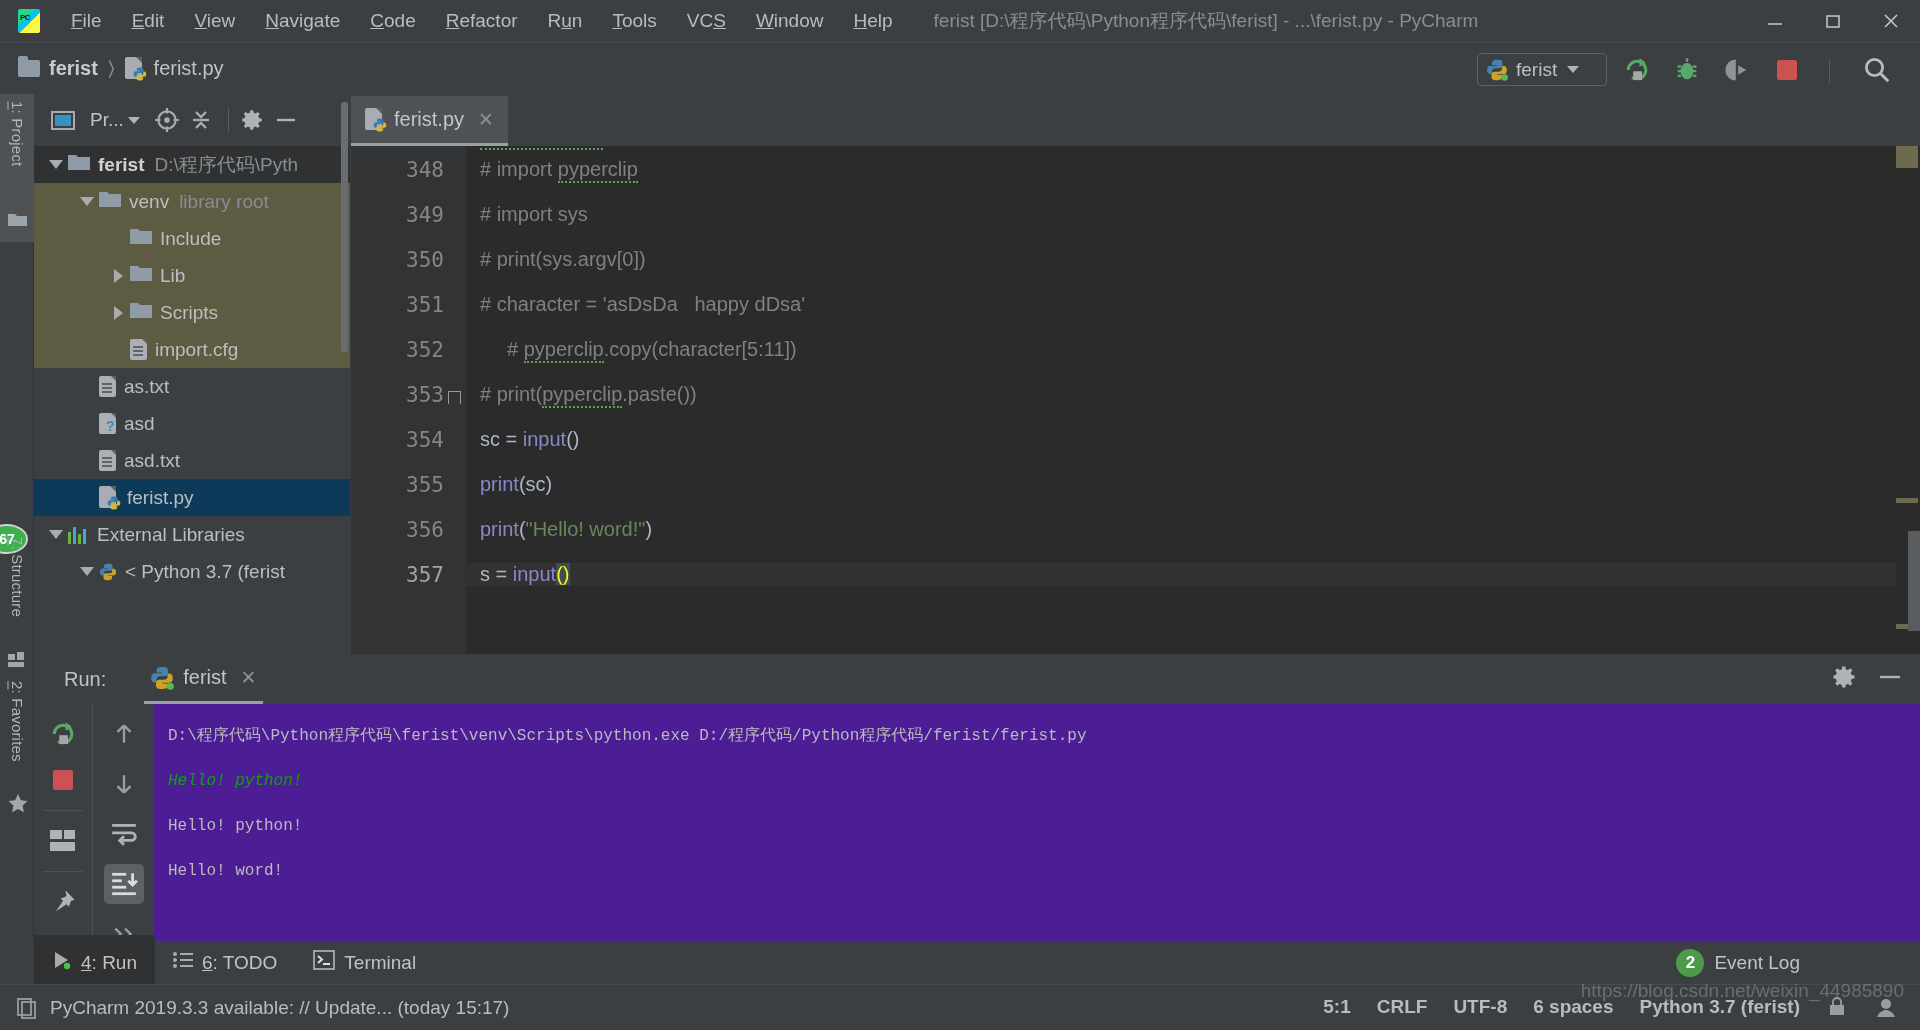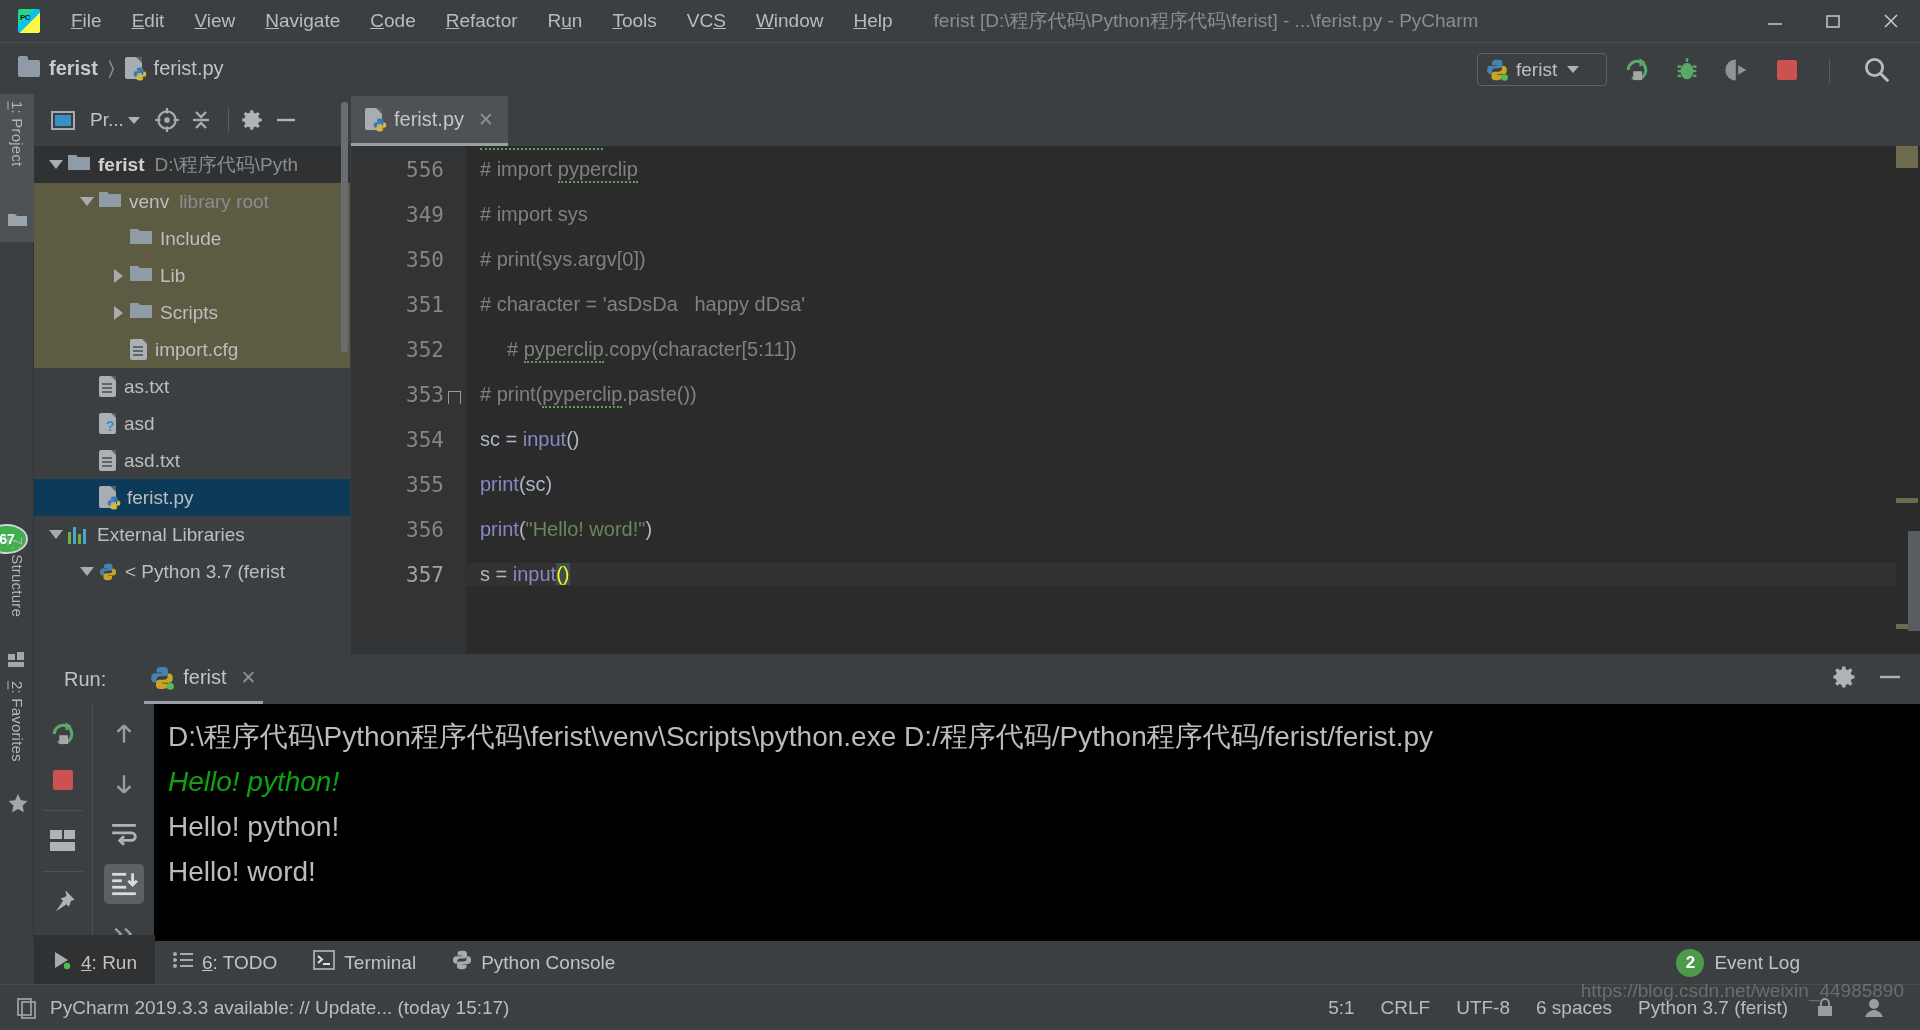--- a/index.html
+++ b/index.html
@@ -127,42 +127,42 @@
   .run-tab .cls { margin-left:14px; color:#8d9093; font-size:19px; }
   .run-head-right { position:absolute; right:16px; display:flex; align-items:center; gap:18px; }
   .runbody { position:absolute; left:0; top:50px; right:0; bottom:0; display:flex; }
   .runtools { width:58px; display:flex; flex-direction:column; align-items:center; padding-top:10px;
     gap:6px; background:#3c3f41; }
   .runtools2 { width:62px; display:flex; flex-direction:column; align-items:center; padding-top:10px;
     gap:10px; border-left:1px solid #4e5153; background:#3c3f41; }
   .rt { width:40px; height:40px; display:flex; align-items:center; justify-content:center; }
   .rt.boxed { background:#5c6164; border-radius:5px; }
   .rt-sep { width:40px; height:1px; background:#4e5153; margin:4px 0; }
-  .console { flex:1; background:#000000; padding:10px 0 0 14px; overflow:hidden;
-    font-family:Liberation Sans, sans-serif; font-size:28px; }
+  .console { flex:1; background:#4c1d95; padding:10px 0 0 14px; overflow:hidden;
+    font-family:Liberation Mono, monospace; font-size:16px; }
   .cline { color:#bbbbbb; height:45px; line-height:45px; white-space:pre; }
   .cline.inp { color:#0ca30c; font-style:italic; }
 
   
   .bottombar { position:absolute; left:0; bottom:46px; width:1920px; height:43px;
     background:#3c3f41; display:flex; align-items:center; }
   .bwin { height:56px; display:flex; align-items:center; padding:3px 18px; font-size:19px;
     color:#c0c2c4; gap:9px; }
   .bwin.active { background:#2f3133; }
   .bwin u { text-decoration:underline; }
   .eventlog { position:absolute; right:120px; display:flex; align-items:center; gap:10px; }
   .badge { width:28px; height:28px; border-radius:50%; background:#4b9b4b; color:#fff;
     font-size:17px; display:flex; align-items:center; justify-content:center; font-weight:bold; }
 
   
   .statusbar { position:absolute; left:0; bottom:0; width:1920px; height:46px;
     background:#3c3f41; border-top:1px solid #4a4d4f; display:flex; align-items:center;
     font-size:19px; color:#b9bbbd; }
   .sb-left { margin-left:16px; display:flex; align-items:center; gap:12px; }
-  .sb-right { position:absolute; right:34px; display:flex; align-items:center; gap:26px; }
+  .sb-right { position:absolute; right:22px; display:flex; gap:26px;font-weight:bold; }
   .watermark { position:absolute; right:16px; bottom:28px; font-size:19px; color:#7d807f;
     opacity:0.72; white-space:nowrap; pointer-events:none; }
   .green-badge { position:absolute; left:-14px; top:430px; width:42px; height:30px;
     border-radius:50%; background:#3fae4e; border:2px solid #cfd2d4;
     display:flex; align-items:center; justify-content:center; color:#fff; font-size:14px;
     font-weight:bold; }
 </style>
 </head>
 <body>
 
@@ -469,21 +469,21 @@
           <svg class="py" viewBox="0 0 16 16">
               <path d="M7.6 0.6c-2 0-3.2 .8-3.2 2.2v1.6h3.4v.5H3.2C1.6 4.9.8 6 .8 8s.8 3 2.4 3h1.1V9.2c0-1.5 1-2.4 2.6-2.4h2.9c1.3 0 2.2-.8 2.2-2V2.8c0-1.3-1.1-2.2-2.7-2.2H7.6z" fill="#3b7aab"></path>
               <path d="M8.4 15.4c2 0 3.2-.8 3.2-2.2v-1.6H8.2v-.5h4.6c1.6 0 2.4-1.1 2.4-3.1s-.8-3-2.4-3h-1.1v1.8c0 1.5-1 2.4-2.6 2.4H6.2c-1.3 0-2.2.8-2.2 2v2c0 1.3 1.1 2.2 2.7 2.2h1.7z" fill="#d4b93a"></path>
             </svg>
         </div>
         <span class="nm">ferist.py</span>
         <span class="cls">✕</span>
       </div>
     </div>
     <div class="gutter" id="gutter">
-        <div class="lnum" style="top: 12px;">556</div>
+        <div class="lnum" style="top: 12px;">348</div>
         <div class="lnum" style="top: 57px;">349</div>
         <div class="lnum" style="top: 102px;">350</div>
         <div class="lnum" style="top: 147px;">351</div>
         <div class="lnum" style="top: 192px;">352</div>
         <div class="lnum" style="top: 237px;">353</div>
         <div class="fold" style="top: 245px;"></div>
         <div class="lnum" style="top: 282px;">354</div>
         <div class="lnum" style="top: 327px;">355</div>
         <div class="lnum" style="top: 372px;">356</div>
         <div class="lnum cur" style="top: 417px;">357</div>
@@ -627,27 +627,20 @@
           <span><u>6</u>: TODO</span>
         </div>
         <div class="bwin">
           <span><svg width="22" height="20">
               <rect x="1" y="1" width="20" height="18" fill="none" stroke="#a8abad" stroke-width="1.8"></rect>
               <path d="M5 6l4 3.5L5 13" fill="none" stroke="#dfe1e3" stroke-width="2"></path>
               <line x1="10" y1="14" x2="17" y2="14" stroke="#dfe1e3" stroke-width="2"></line>
             </svg></span>
           <span>Terminal</span>
         </div>
-        <div class="bwin">
-          <span><svg width="20" height="20" viewBox="0 0 16 16">
-              <path d="M7.6 0.6c-2 0-3.2 .8-3.2 2.2v1.6h3.4v.5H3.2C1.6 4.9.8 6 .8 8s.8 3 2.4 3h1.1V9.2c0-1.5 1-2.4 2.6-2.4h2.9c1.3 0 2.2-.8 2.2-2V2.8c0-1.3-1.1-2.2-2.7-2.2H7.6z" fill="#a8abad"></path>
-              <path d="M8.4 15.4c2 0 3.2-.8 3.2-2.2v-1.6H8.2v-.5h4.6c1.6 0 2.4-1.1 2.4-3.1s-.8-3-2.4-3h-1.1v1.8c0 1.5-1 2.4-2.6 2.4H6.2c-1.3 0-2.2.8-2.2 2v2c0 1.3 1.1 2.2 2.7 2.2h1.7z" fill="#a8abad"></path>
-            </svg></span>
-          <span>Python Console</span>
-        </div>
       </div>
     <div class="eventlog">
       <span class="badge">2</span>
       <span style="font-size:19px;color:#c0c2c4">Event Log</span>
     </div>
   </div>
 
   <div class="statusbar">
     <div class="sb-left">
       <svg width="22" height="22" viewBox="0 0 22 22">

